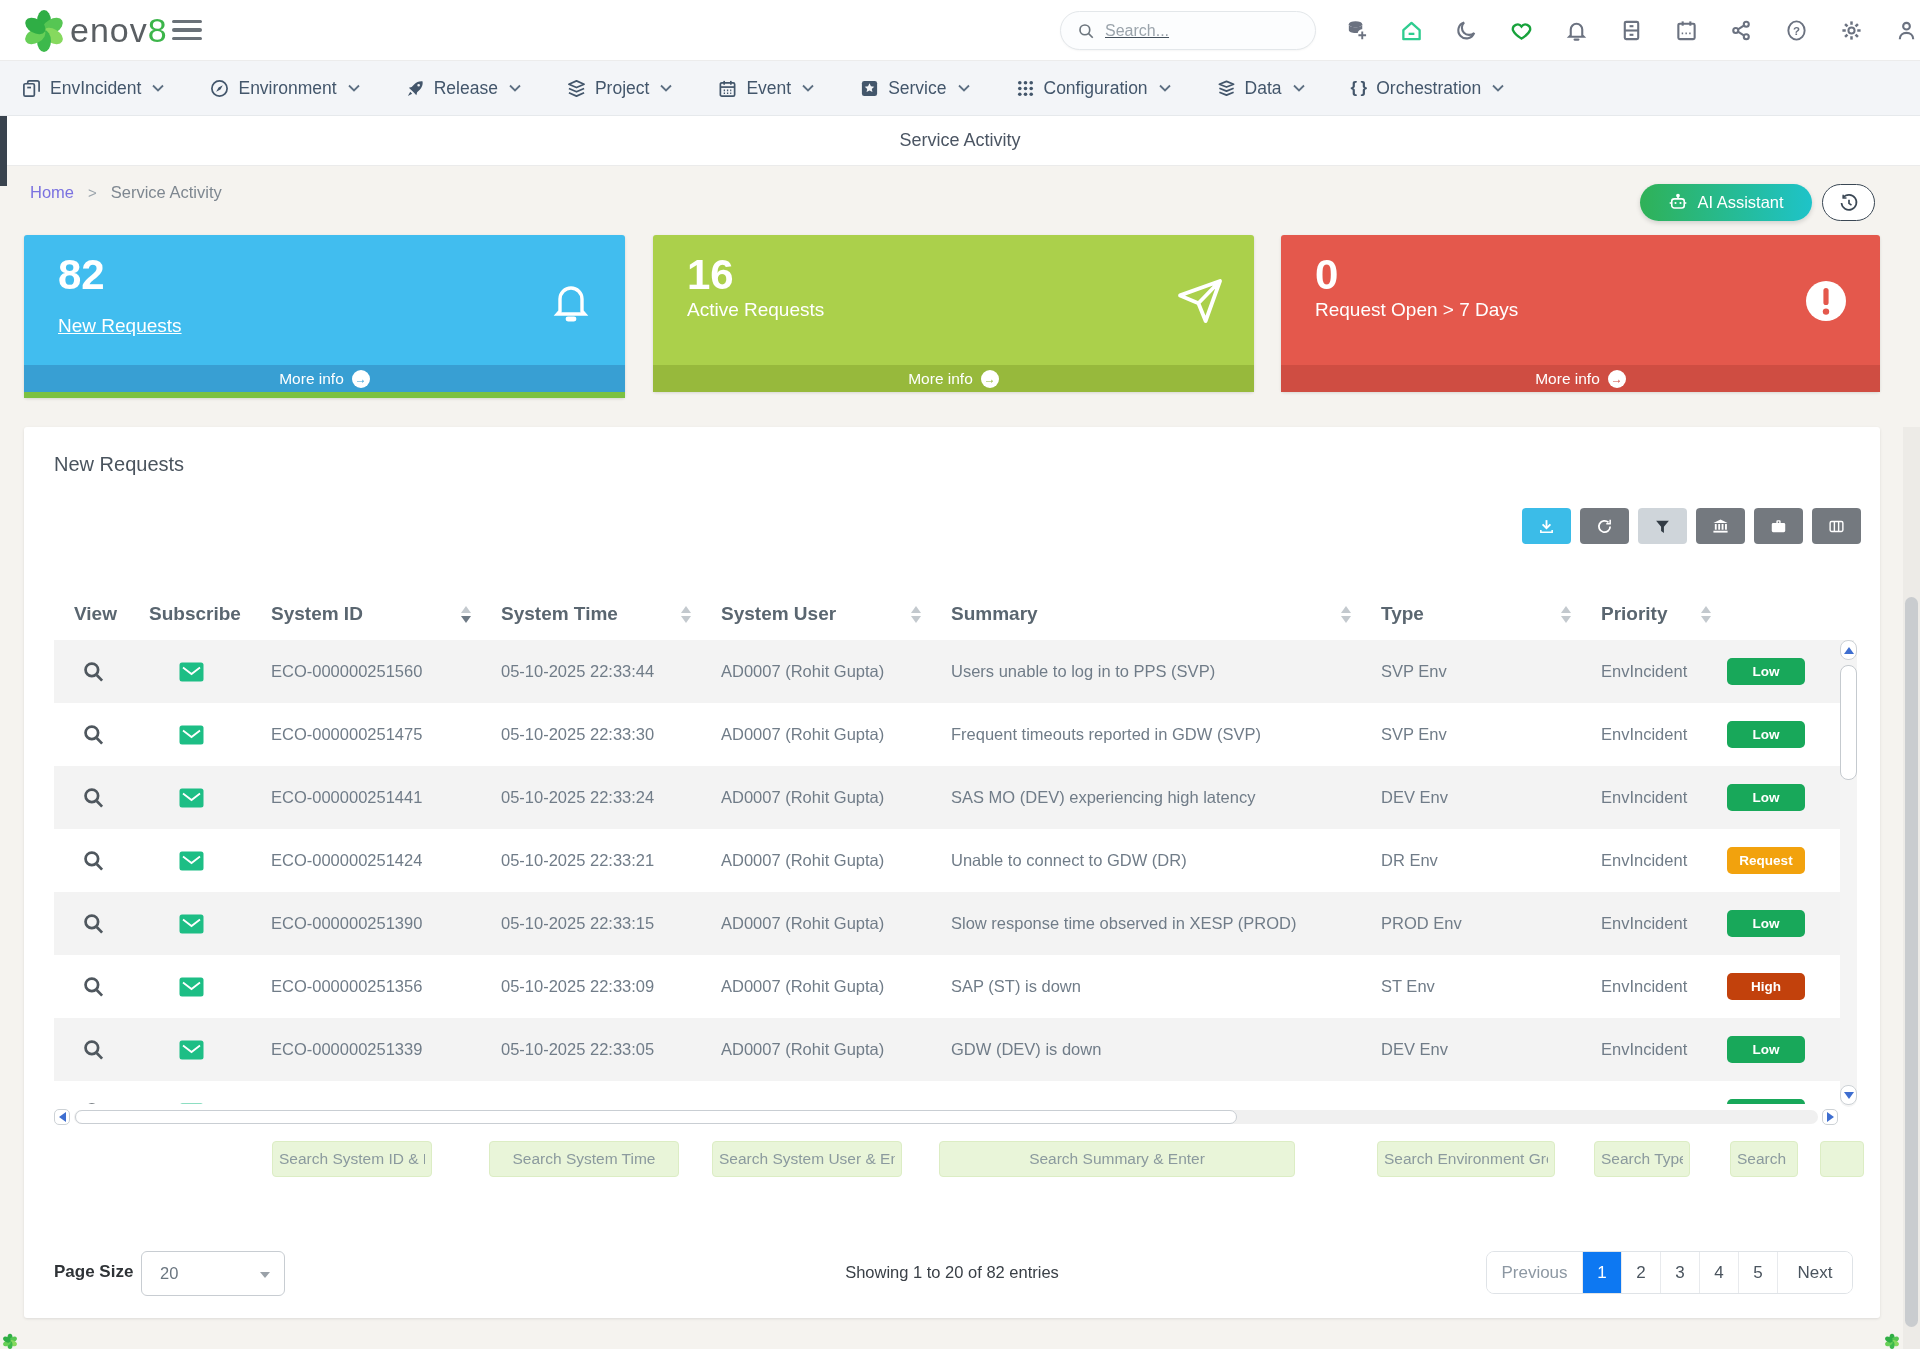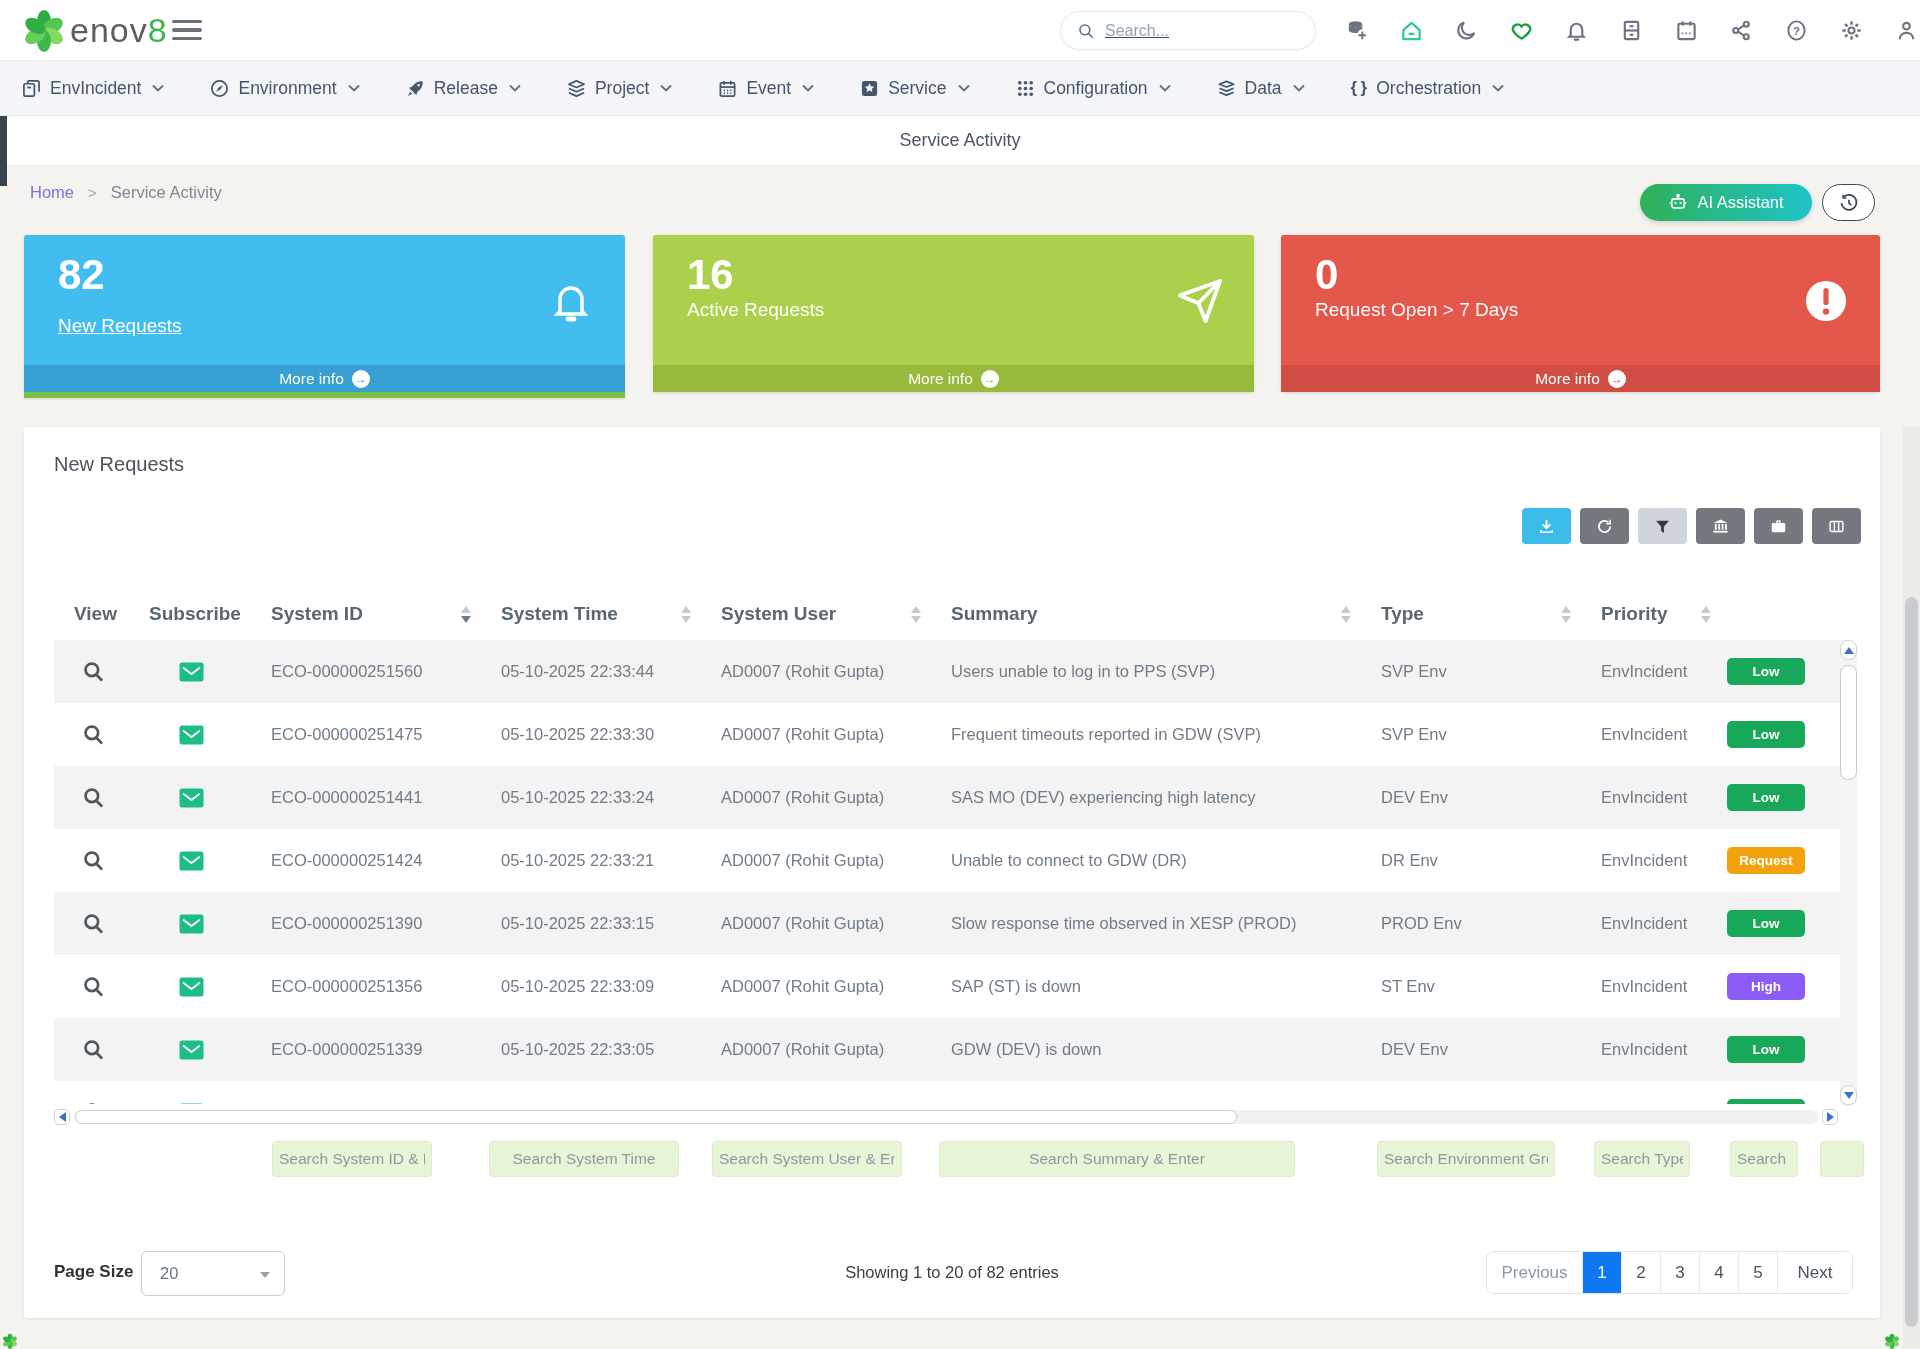--- a/index.html
+++ b/index.html
@@ -647,21 +647,21 @@
             <path d="M4 5.5 12.5 12 21 5.5" fill="none" stroke="#fff" stroke-width="1.8"></path>
           </svg>
     </div>
     <div class="td pl22">ECO-000000251356</div>
     <div class="td pl22">05-10-2025 22:33:09</div>
     <div class="td pl22">AD0007 (Rohit Gupta)</div>
     <div class="td pl22">SAP (ST) is down</div>
     <div class="td pl22">ST Env</div>
     <div class="td pl22">EnvIncident</div>
     <div class="td pl8">
-          <span class="badge" style="background: #8b5cf6;">High</span>
+          <span class="badge" style="background: #c2410c;">High</span>
         </div>
   </div>
 
   <div class="trow tgrid striped">
     <div class="td center">
       <svg width="26" height="26" viewBox="0 0 24 24" fill="none" stroke="#4f575e" stroke-width="2.5">
             <circle cx="10" cy="10" r="5.8"></circle>
             <line x1="14.5" y1="14.8" x2="19.5" y2="20"></line>
           </svg>
     </div>

